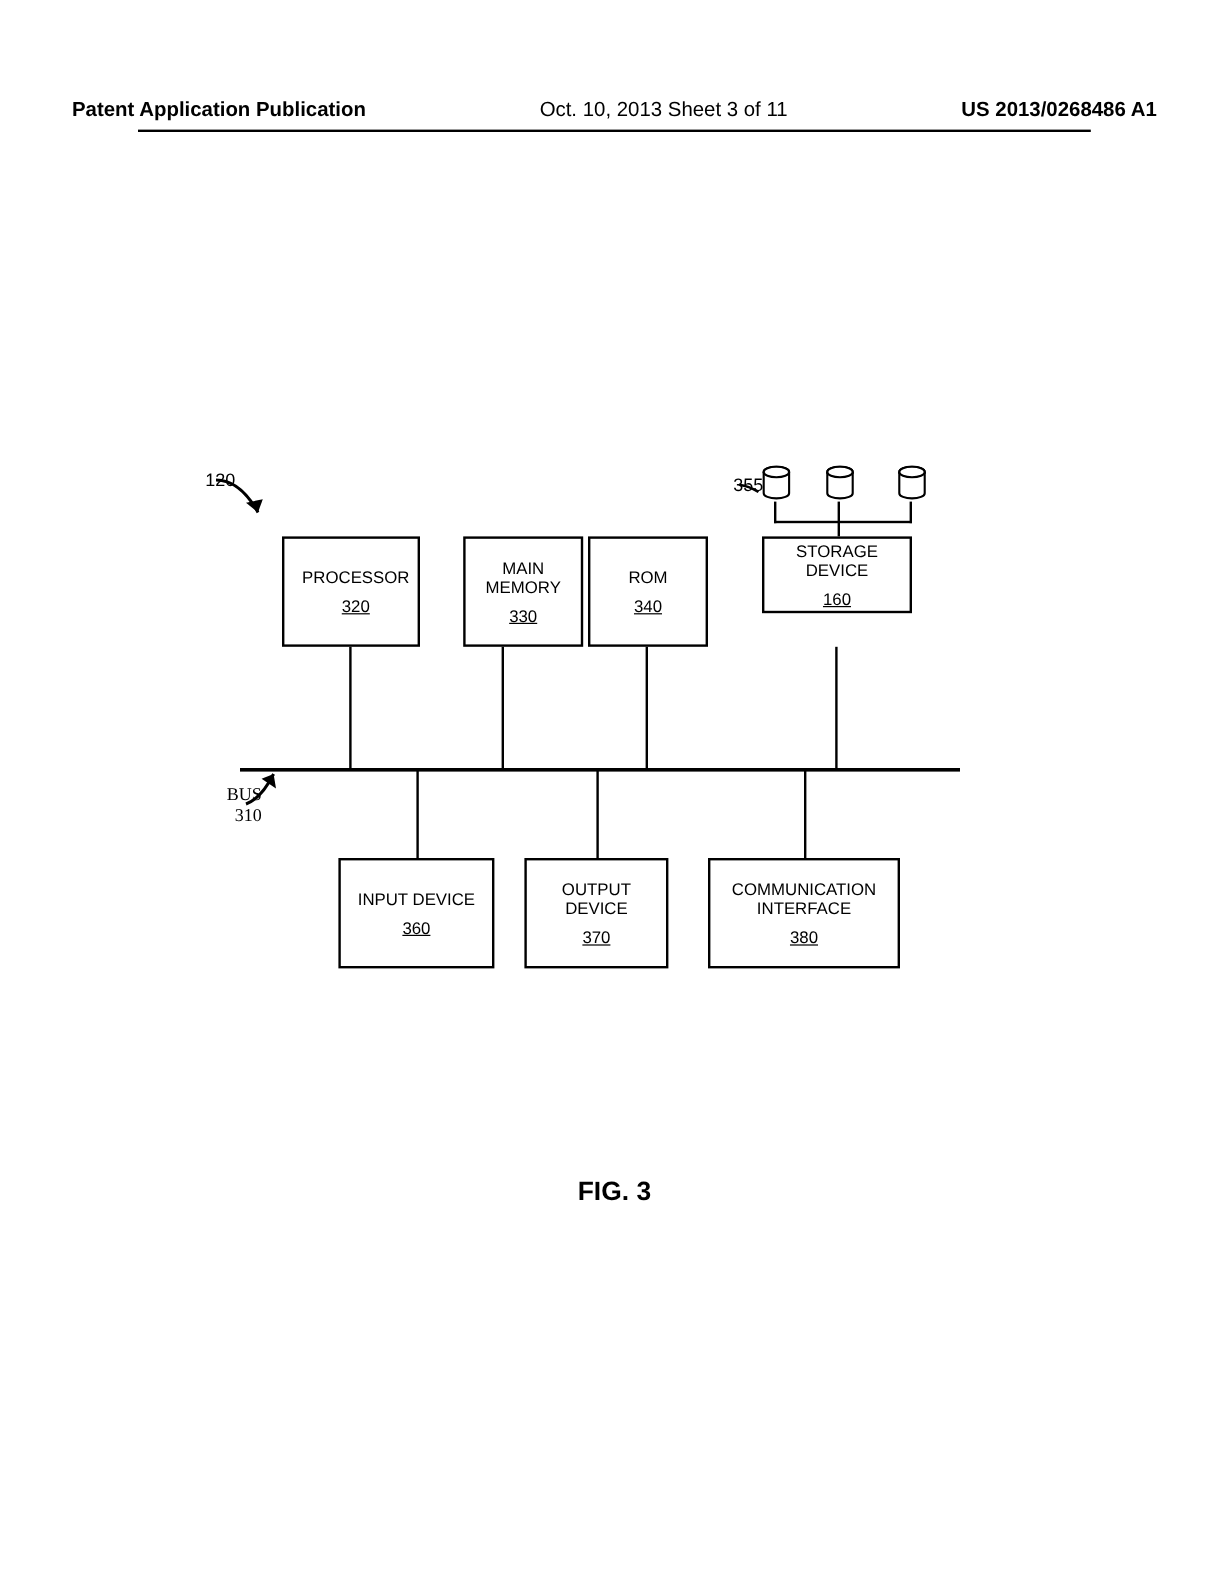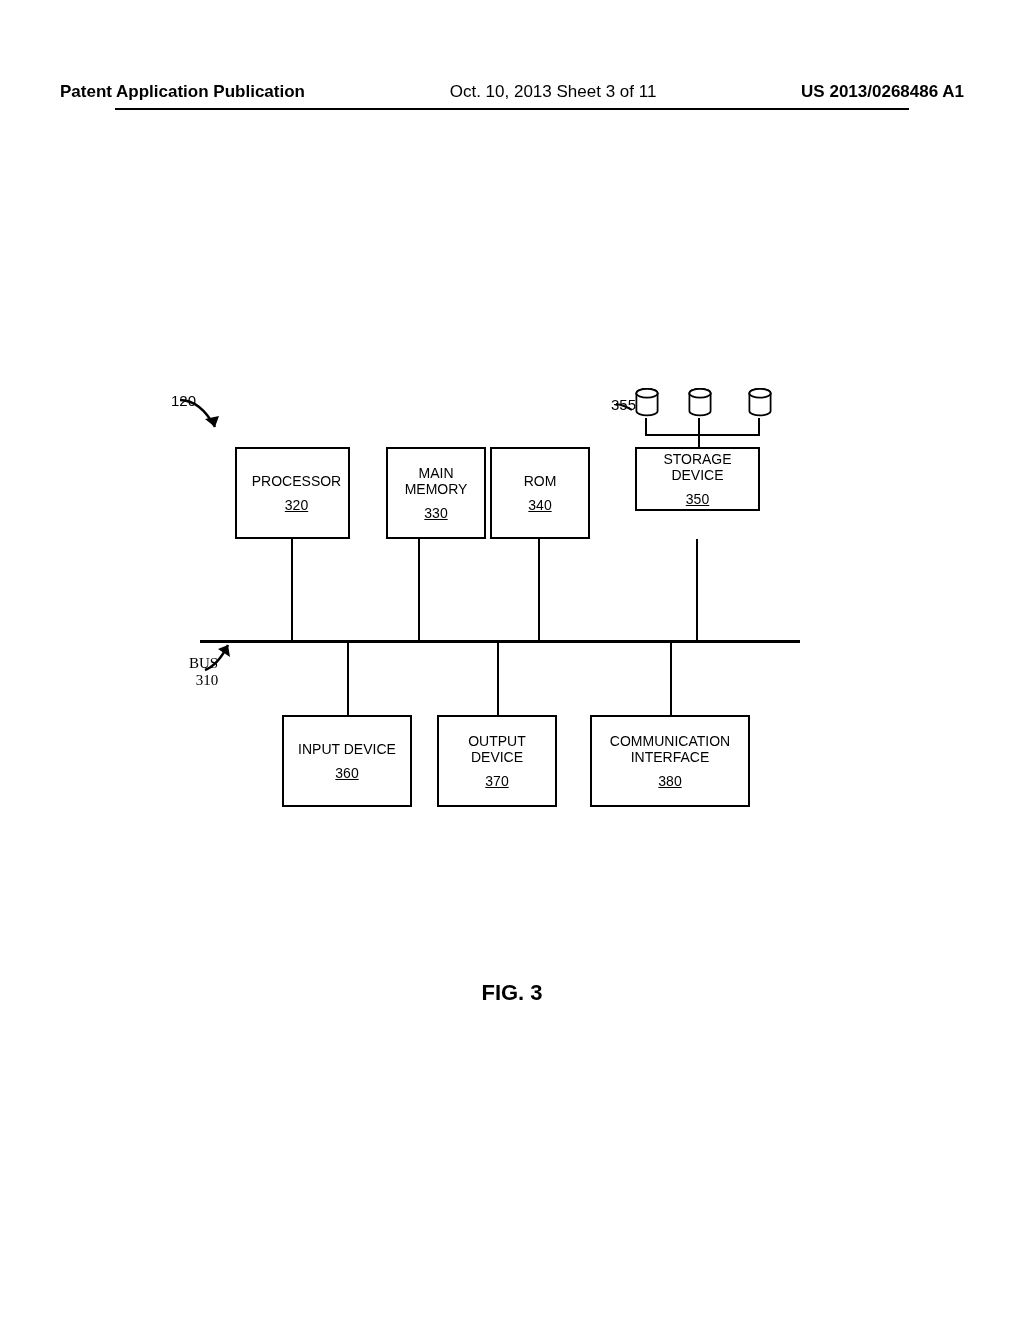--- a/index.html
+++ b/index.html
@@ -149,21 +149,21 @@
   </div>
   <div class="box" style="top:67px; left:490px; width:100px; height:92px;">
     <div class="label">ROM</div>
     <div class="ref">340</div>
   </div>
   <div class="box" style="top:67px; left:635px; width:125px; height:64px;">
     <div class="label">
       <span>STORAGE</span><br>
       <span>DEVICE</span>
     </div>
-    <div class="ref">350</div>
+    <div class="ref">160</div>
   </div>
 
   <div class="connector" style="top:159px; left:291px; width:2px; height:101px;"></div>
   <div class="connector" style="top:159px; left:418px; width:2px; height:101px;"></div>
   <div class="connector" style="top:159px; left:538px; width:2px; height:101px;"></div>
   <div class="connector" style="top:159px; left:696px; width:2px; height:101px;"></div>
 
   <div class="bus-line" style="top:260px; left:200px; width:600px;"></div>
 
   <div class="ref-label" style="top:275px; left:163px; text-align:right;font-family:Liberation Serif, serif;">

